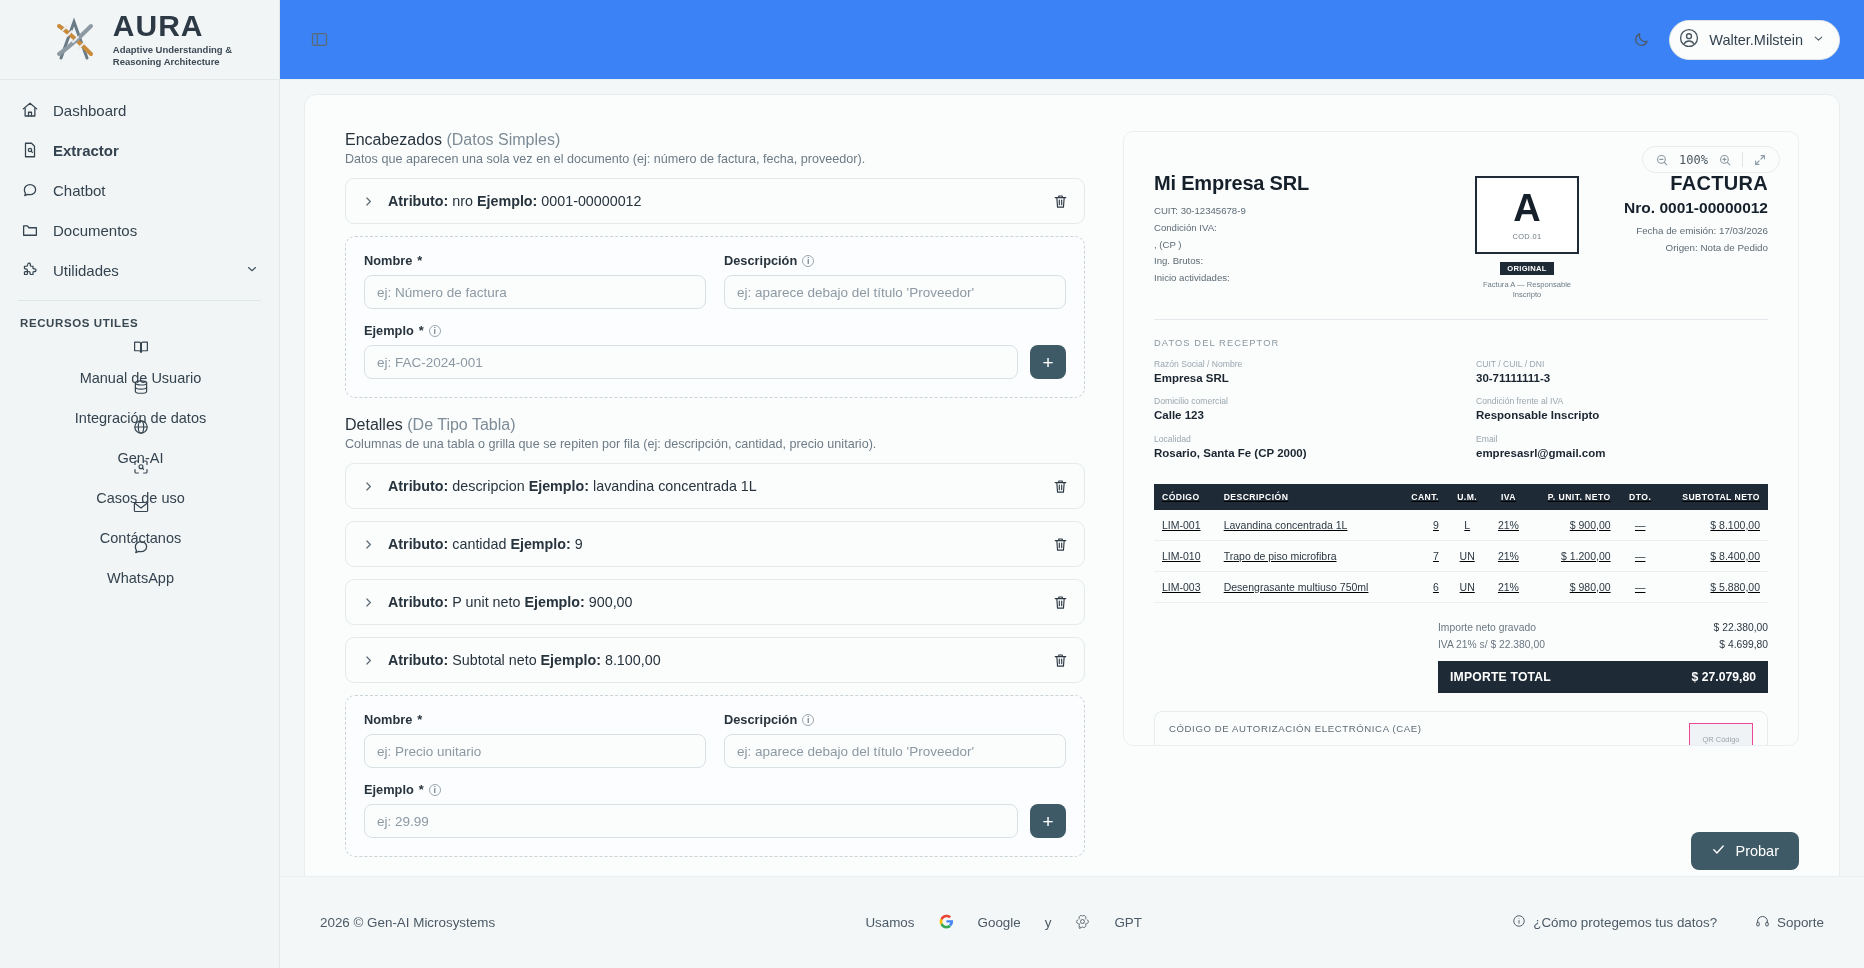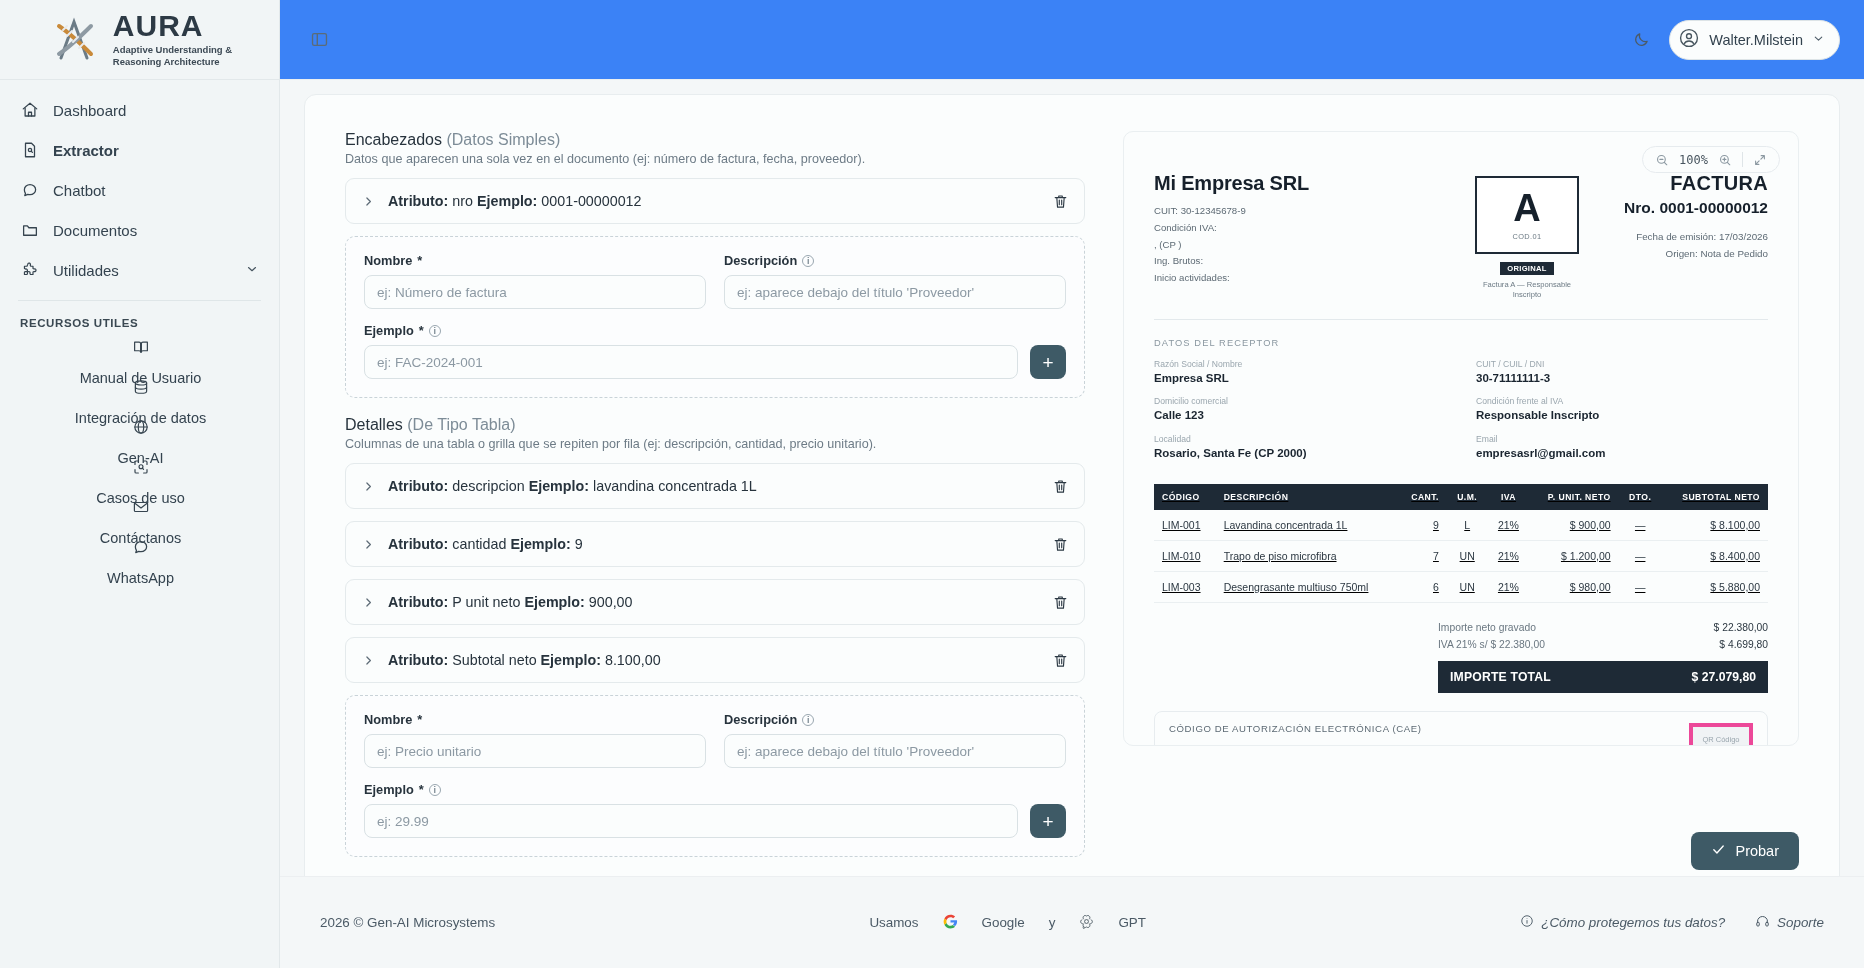--- a/index.html
+++ b/index.html
@@ -136,21 +136,21 @@
   .inv-meta { font-size: 9.6px; color: #5d6a74; line-height: 1.75; }
   .inv-center { flex: 0 0 106px; display:flex; flex-direction:column; align-items:center; margin-top: 4px;}
   .abox { width: 104px; height: 78px; border: 2.5px solid #1e2a36; display:flex; flex-direction:column; align-items:center; justify-content:center; background:#fff;}
   .abox .aletter { font-size: 38px; font-weight: 700; color:#16202b; line-height:1; }
   .abox .acod { font-size: 7.4px; color:#6c7a84; margin-top: 5px; letter-spacing:.4px;}
   .orig-tag { background:#1e2a36; color:#fff; font-size:7.6px; font-weight:700; padding:2px 7px; margin-top:8px; letter-spacing:.3px;}
   .orig-sub { font-size: 7.6px; color:#6c7a84; text-align:center; margin-top:5px; line-height:1.35;}
   .inv-right { margin-left: auto; text-align: right; }
   .inv-fact { font-size: 20px; font-weight: 700; color:#16202b; letter-spacing:.3px;}
   .inv-nro { font-size: 15.5px; font-weight: 700; color:#16202b; margin-top: 4px;}
-  .inv-dates { font-size: 9.8px; color:#5d6a74; margin-top: 12px; line-height:1.7;}
+  .inv-dates { font-size: 9.8px; color:#5d6a74; margin-top: 6px; line-height:1.7;}
 
   .hr { height:1px; background:#e3e9ec; margin: 18px 0 0 0;}
 
   .recept { margin-top: 18px; }
   .recept-h { font-size: 9.3px; letter-spacing: 1.1px; color:#8a97a0; margin-bottom: 10px; }
   .recept-grid { display: grid; grid-template-columns: 1fr 1fr; gap: 9px 30px; }
   .rl { font-size: 8.6px; color:#9aa6ae; line-height:1.4;}
   .rv { font-size: 11.5px; font-weight:700; color:#1a2530; line-height:1.45;}
 
   .itbl { width: 100%; border-collapse: collapse; margin-top: 22px; text-decoration: underline; }
@@ -175,37 +175,37 @@
     background:#1e2a36; color:#fff; padding: 9px 12px; margin-top: 8px;
   }
   .tband .tl { font-size: 12.2px; font-weight:700; letter-spacing:.2px;}
   .tband .tr { font-size: 12.2px; font-weight:700; }
 
   .cae {
     margin-top: 18px; border:1px solid #e7ecef; border-radius:8px; background:#fbfdfd;
     padding: 11px 14px; display:flex; align-items:flex-start;
   }
   .cae-t { font-size:9.6px; letter-spacing:.6px; color:#5d6a74; }
-  .qr { width: 64px; height: 34px; background:#f0f3f5; border:4px solid #ec4899; margin-left:auto;
+  .qr { width: 64px; height: 34px; background:#f0f3f5; border:1px solid #ec4899; margin-left:auto;
         display:flex; align-items:center; justify-content:center; font-size:7.5px; color:#9aa6ae;}
 
   .card-foot { height: 76px; display:flex; align-items:center; justify-content:flex-end; }
   .probar {
     background:#3e5a66; color:#fff; border:none; border-radius: 8px;
     height: 38px; padding: 0 20px; font-size: 14.5px; cursor:pointer;
     display:flex; align-items:center; gap:9px; font-family:"Liberation Sans",sans-serif;
   }
 
   
   .footer {
     height: 92px; flex: 0 0 92px; display:flex; align-items:center;
     padding: 0 40px; border-top:1px solid #eceff1; font-size:13.4px; color:#4b5a66;
   }
   .footer .fcenter { margin-left:auto; display:flex; align-items:center; gap:24px; }
-  .footer .fright { margin-left:auto; display:flex; align-items:center; gap:30px;font-style:italic; }
+  .footer .fright { margin-left:auto; display:flex; align-items:center; gap:38px; }
   .footer .fitem { display:flex; align-items:center; gap:7px; cursor:pointer; }
   .gicon { width:15px; height:15px; }
 </style>
 </head>
 <body>
 
 <div class="app">
 
   <aside class="sidebar">
     <div class="logo-wrap">

